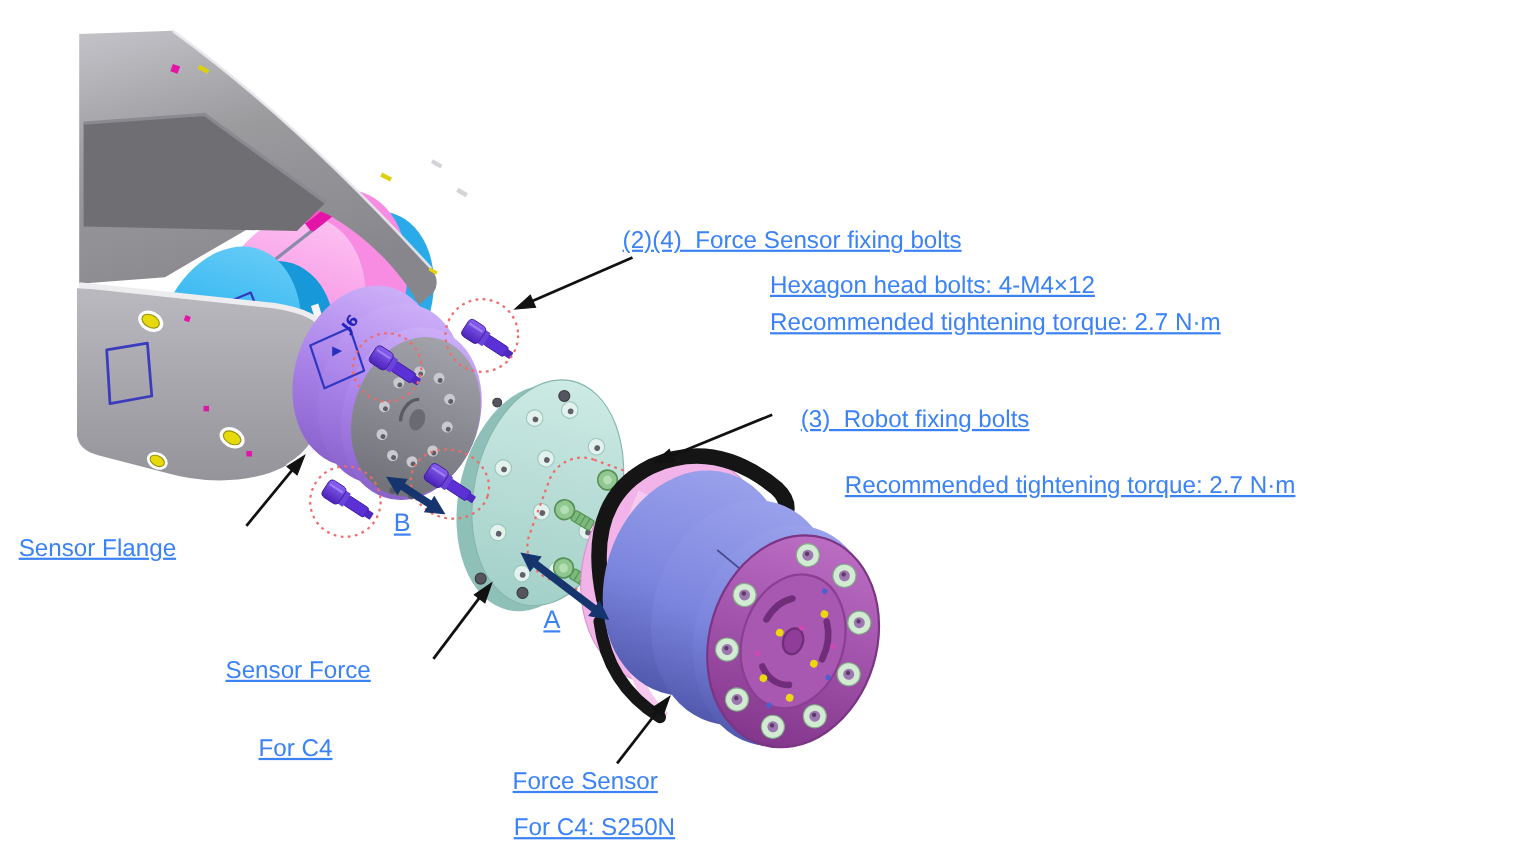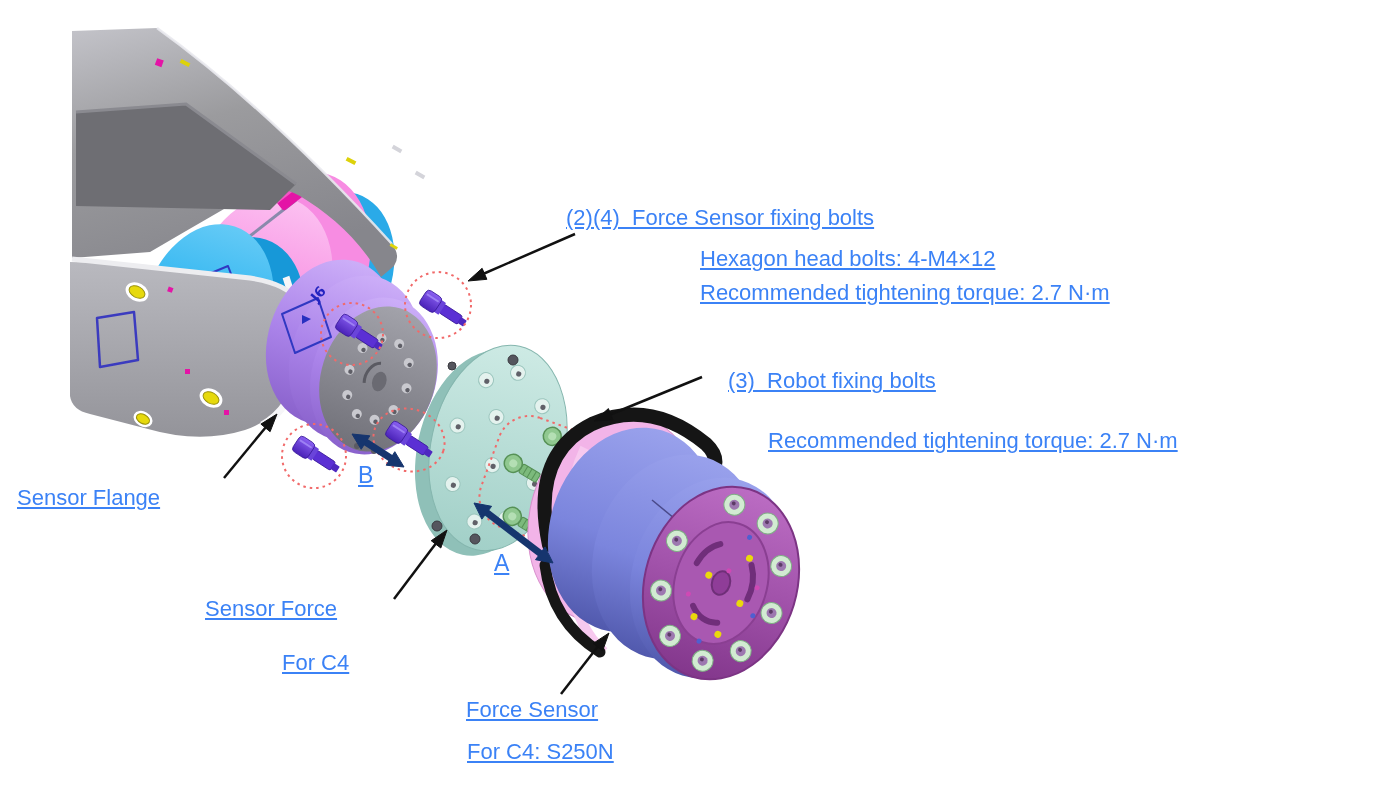--- a/index.html
+++ b/index.html
@@ -282,18 +282,18 @@
 <div class="lbl" style="left:566px;top:206px;">(2)(4)  Force Sensor fixing bolts</div>
 <div class="lbl" style="left:700px;top:247px;">Hexagon head bolts: 4-M4×12</div>
 <div class="lbl" style="left:700px;top:281px;">Recommended tightening torque: 2.7 N·m</div>
 
 <div class="lbl" style="left:728px;top:352px;margin-top:17px;">(3)  Robot fixing bolts</div>
 <div class="lbl" style="left:768px;top:429px;">Recommended tightening torque: 2.7 N·m</div>
 
 <div class="lbl" style="left:17px;top:486px;">Sensor Flange</div>
 <div class="lbl big" style="left:358px;top:463px;">B</div>
 <div class="lbl" style="left:205px;top:597px;">Sensor Force</div>
-<div class="lbl" style="left:235px;top:651px;margin-left:47px;">For C4</div>
+<div class="lbl" style="left:235px;top:668px;">For C4</div>
 <div class="lbl big" style="left:494px;top:551px;">A</div>
 <div class="lbl" style="left:466px;top:698px;text-align:right;">Force Sensor</div>
 <div class="lbl" style="left:467px;top:740px;">For C4: S250N</div>
 
 </div>
 
 </body></html>

